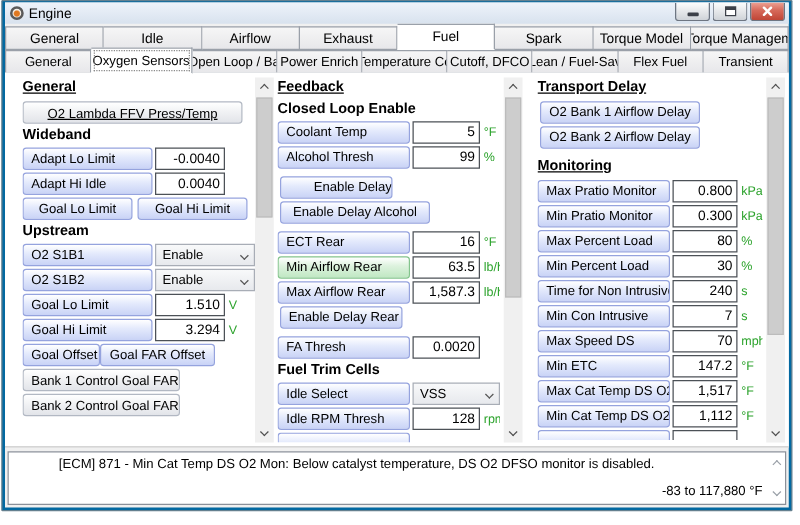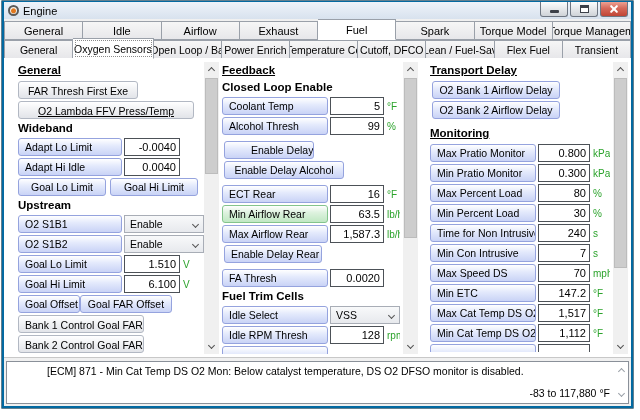--- a/index.html
+++ b/index.html
@@ -133,21 +133,20 @@
       <div class="tab">Cutoff, DFCO</div>
       <div class="tab">Lean / Fuel-Sav</div>
       <div class="tab">Flex Fuel</div>
       <div class="tab">Transient</div>
     </div>
 
     <div class="page">
 
       <div class="panel p-left">
         <div class="h1">General</div>
-        <button class="btn-gray btn-ctr" style="width:120px;">FAR Thresh First Exe</button>
         <button class="btn-gray btn-ctr" style="width:176px;text-decoration:underline;">O2 Lambda FFV Press/Temp</button>
         <div class="h2">Wideband</div>
         <div class="frow">
           <button class="btn-blue lbl">Adapt Lo Limit</button>
           <div class="valbox">-0.0040</div>
         </div>
         <div class="frow">
           <button class="btn-blue lbl">Adapt Hi Idle</button>
           <div class="valbox">0.0040</div>
         </div>
@@ -170,21 +169,21 @@
               <span class="dd-chev"></span>
             </div>
         </div>
         <div class="frow">
           <button class="btn-blue lbl">Goal Lo Limit</button>
           <div class="valbox">1.510</div>
           <span class="unit">V</span>
         </div>
         <div class="frow">
           <button class="btn-blue lbl">Goal Hi Limit</button>
-          <div class="valbox">6.100</div>
+          <div class="valbox">3.294</div>
           <span class="unit">V</span>
         </div>
         <div class="frow">
           <button class="btn-blue" style="width:62px;text-align:center;">Goal Offset</button>
           <button class="btn-blue" style="width:92px;text-align:center;margin-left:0;">Goal FAR Offset</button>
         </div>
         <button class="btn-gray btn-ctr" style="width:126px;">Bank 1 Control Goal FAR</button>
         <button class="btn-gray btn-ctr" style="width:126px;">Bank 2 Control Goal FAR</button>
       </div>
       <div class="vscroll sb-left">

